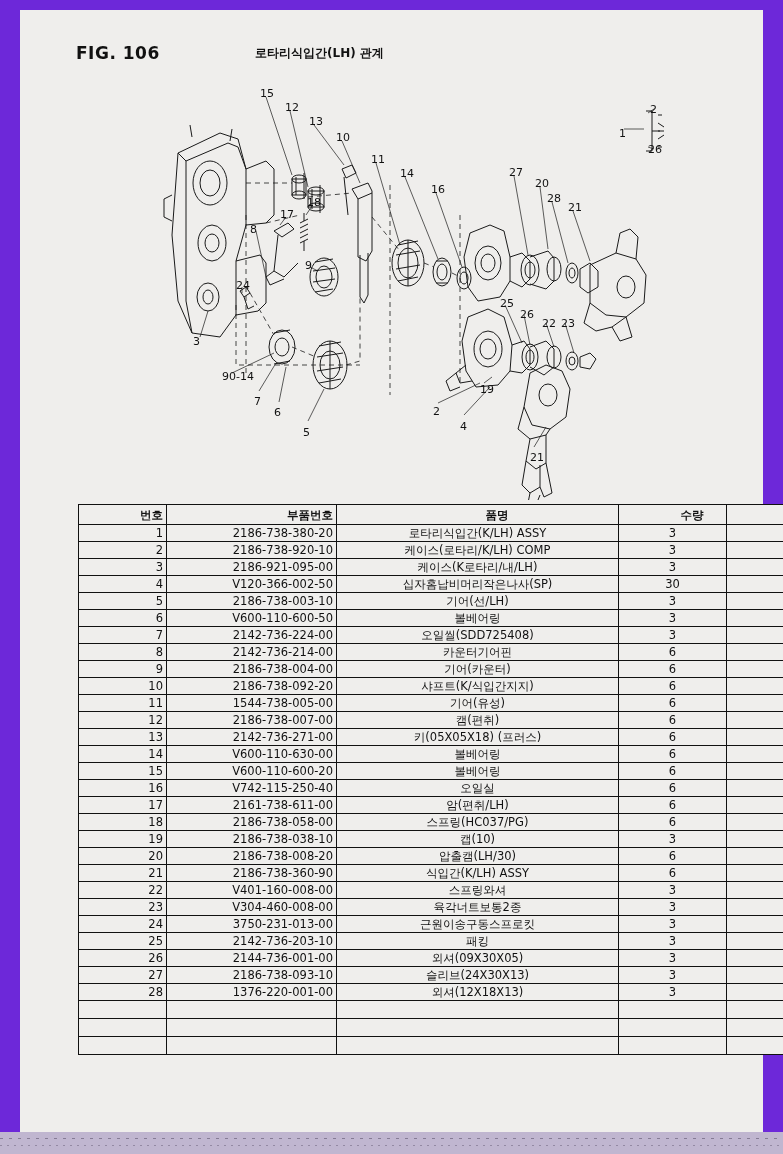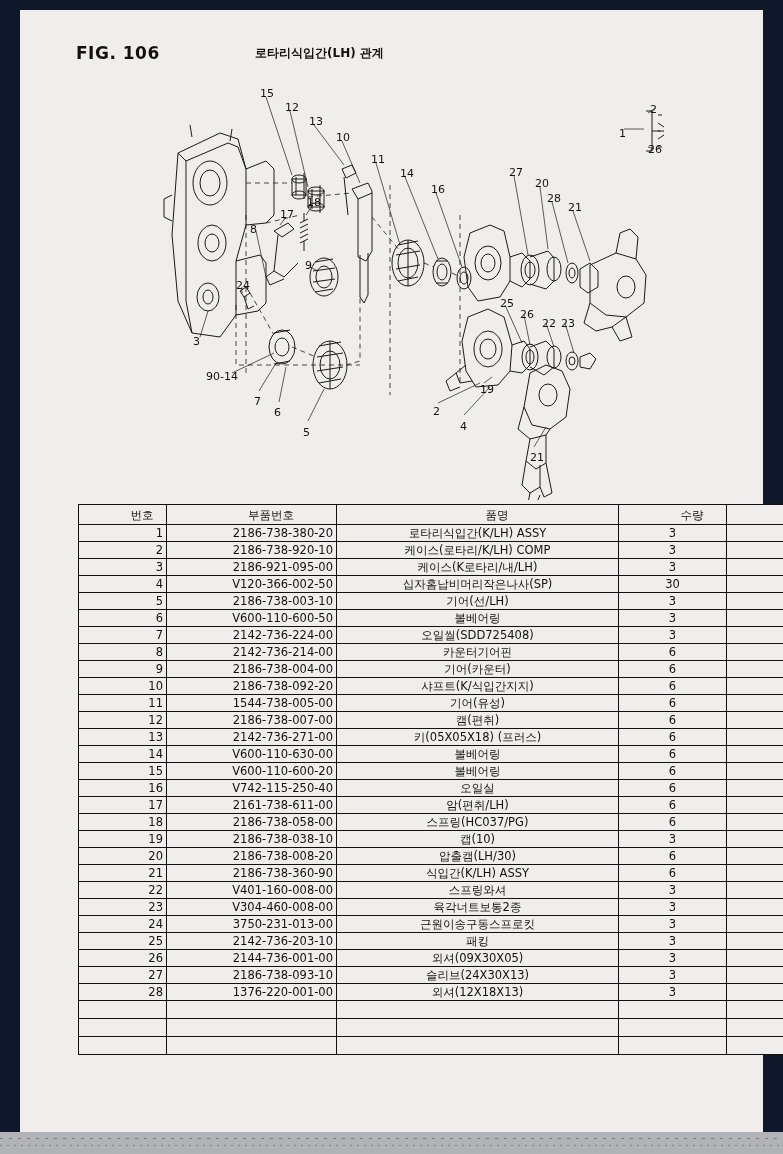--- a/index.html
+++ b/index.html
@@ -7,21 +7,21 @@
     padding: 0;
     background: #d9d9d9;
   }
   body {
     font-family: "DejaVu Sans", "Liberation Sans", sans-serif;
   }
   .page {
     position: relative;
     width: 783px;
     height: 1154px;
-    background: #0f172a;
+    background: #6d28d9;
     overflow: hidden;
   }
   .sheet {
     position: absolute;
     left: 20px;
     top: 10px;
     width: 743px;
     height: 1122px;
     background: #efeeec;
   }
@@ -76,22 +76,21 @@
     font-size: 11.5px;
     color: #111;
     height: 16px;
     line-height: 14px;
     padding: 0 3px;
     font-family: "DejaVu Sans", "Liberation Sans", sans-serif;
     white-space: nowrap;
     overflow: hidden;
   }
   table.parts thead th {
-    text-align: center;
-    font-weight: normal;
+    font-weight: bold;
     height: 19px;
     padding-left: 42px;
   }
   .c-no    { width: 42px;  text-align: right; padding-right: 5px; }
   .c-part  { width: 124px; text-align: right; }
   .c-name  { width: 236px; text-align: center; }
   .c-qty   { width: 62px;  text-align: center; }
   .c-spec  { width: 80px;  text-align: center; margin-top: 40px; }
   .c-rem   { width: 86px;  text-align: center; padding-left: 6px; }
   tr.blank td { height: 17px; }
@@ -327,21 +326,21 @@
         <span class="lbl" style="left:508px;top:136px">21</span>
         <span class="lbl" style="left:559px;top:62px">1</span>
         <span class="lbl" style="left:590px;top:38px">2</span>
         <span class="lbl" style="left:588px;top:78px">26</span>
         <span class="lbl" style="left:247px;top:131px">18</span>
         <span class="lbl" style="left:220px;top:143px">17</span>
         <span class="lbl" style="left:190px;top:158px">8</span>
         <span class="lbl" style="left:245px;top:194px">9</span>
         <span class="lbl" style="left:176px;top:214px">24</span>
         <span class="lbl" style="left:133px;top:270px">3</span>
-        <span class="lbl" style="left:146px;top:305px">90-14</span>
+        <span class="lbl" style="left:162px;top:305px">90-14</span>
         <span class="lbl" style="left:194px;top:330px">7</span>
         <span class="lbl" style="left:214px;top:341px">6</span>
         <span class="lbl" style="left:243px;top:361px">5</span>
         <span class="lbl" style="left:373px;top:340px">2</span>
         <span class="lbl" style="left:400px;top:355px">4</span>
         <span class="lbl" style="left:420px;top:318px">19</span>
         <span class="lbl" style="left:440px;top:232px">25</span>
         <span class="lbl" style="left:460px;top:243px">26</span>
         <span class="lbl" style="left:482px;top:252px">22</span>
         <span class="lbl" style="left:501px;top:252px">23</span>

